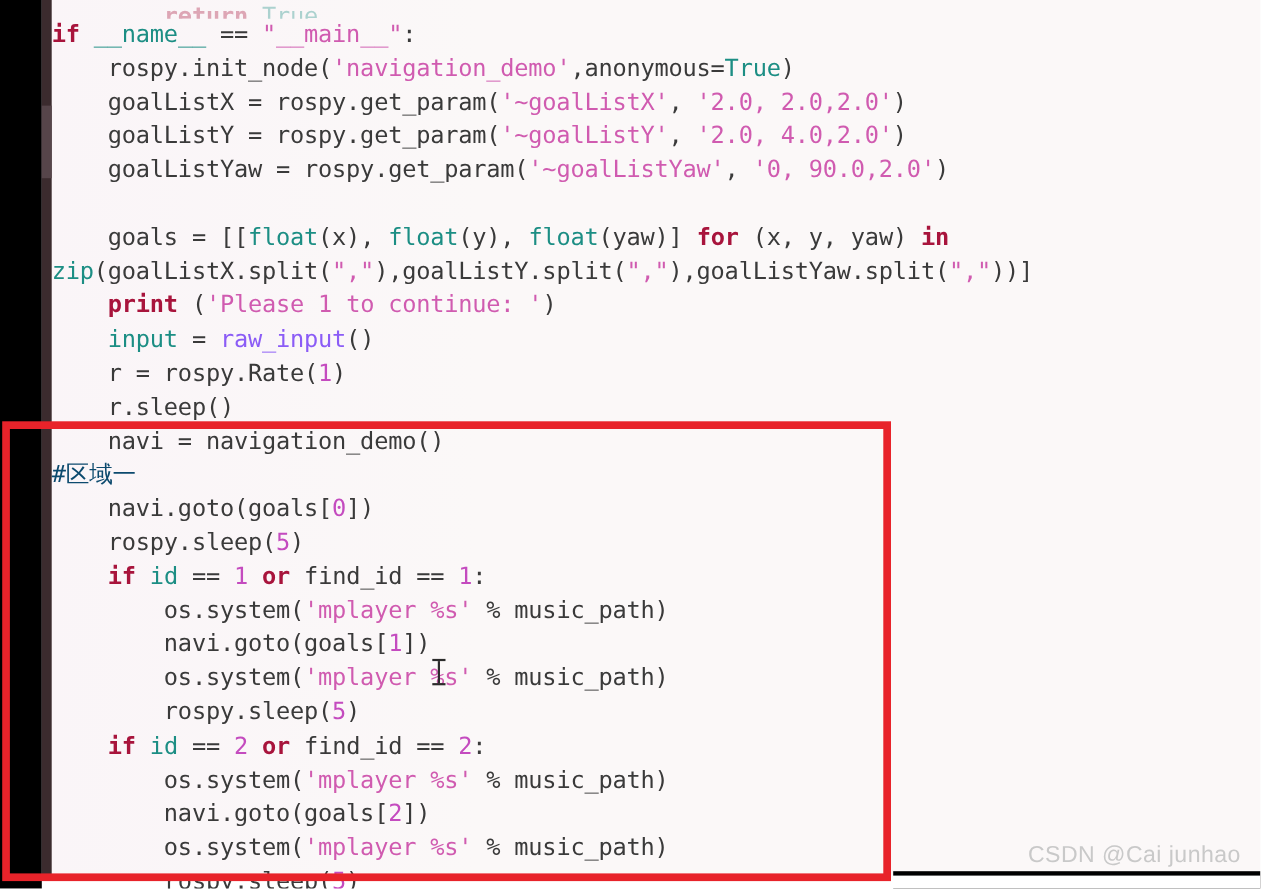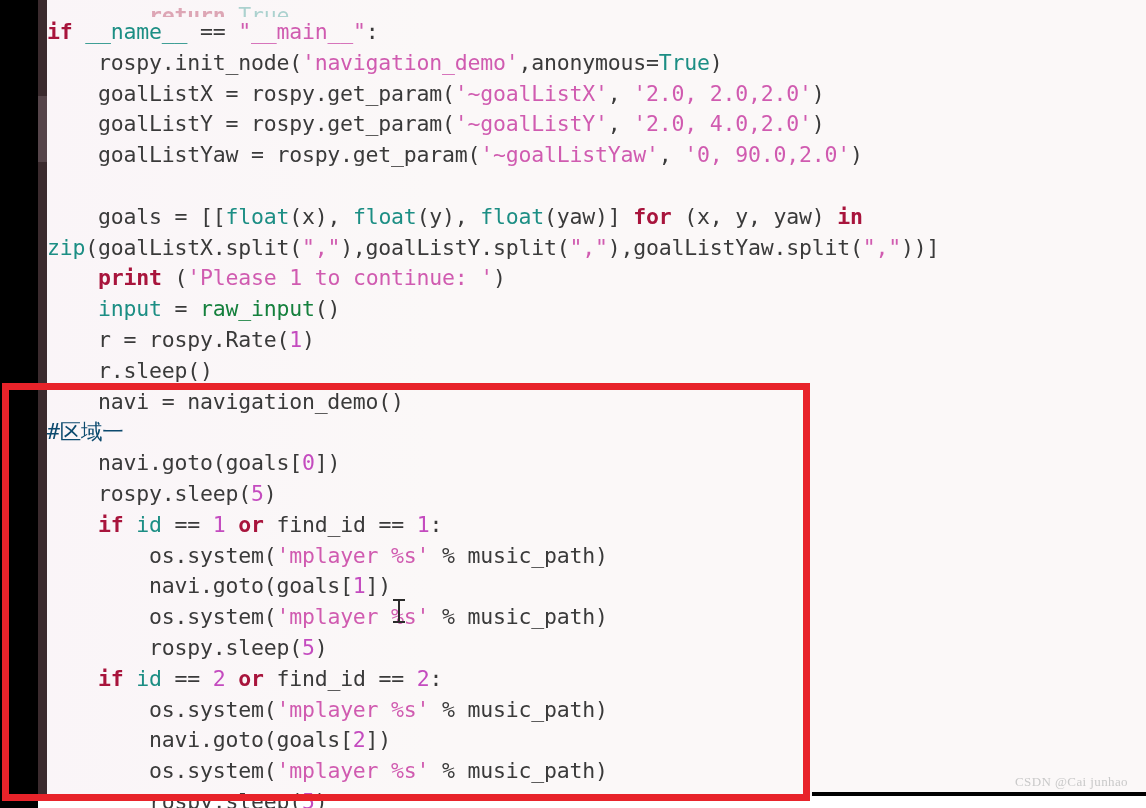--- a/index.html
+++ b/index.html
@@ -85,21 +85,21 @@
     color:#3a3a3a;
     white-space:pre;
     padding-top:1px;
   }
   .ln{height:30.8px;display:block;}
   .ln.clip-top{height:16px;overflow:hidden;opacity:.35;}
 
   
   .kw   {color:#a8143c;font-weight:bold;}
   .bi   {color:#1c8e84;}                    
-  .fn   {color:#15803d;}                    
+  .fn   {color:#8b5cf6;}                    
   .str  {color:#d05bb0;}                    
   .num  {color:#c44bbf;}                    
   .cmt  {color:#0c4a6e;}                    
   .pl   {color:#3a3a3a;}
 
   
   .red-box{
     position:absolute;
     left:2px;top:383px;
     width:808px;height:418px;
@@ -120,22 +120,22 @@
     position:absolute;left:5px;top:3px;width:2px;height:20px;background:#2b2b2b;
   }
   .ibeam .bar-t{position:absolute;left:0;top:1px;width:12px;height:2px;background:#2b2b2b;}
   .ibeam .bar-b{position:absolute;left:0;bottom:1px;width:12px;height:2px;background:#2b2b2b;}
 
   
   .watermark{
     position:absolute;
     right:18px;bottom:18px;
     z-index:10;
-    font-family:Liberation Serif, serif;
-    font-size:13px;
+    font-family:Liberation Sans, sans-serif;
+    font-size:21px;
     color:#c9c9c9;
     letter-spacing:.4px;
     user-select:none;
   }
 </style>
 </head>
 <body>
 
 <div id="screen">
 

